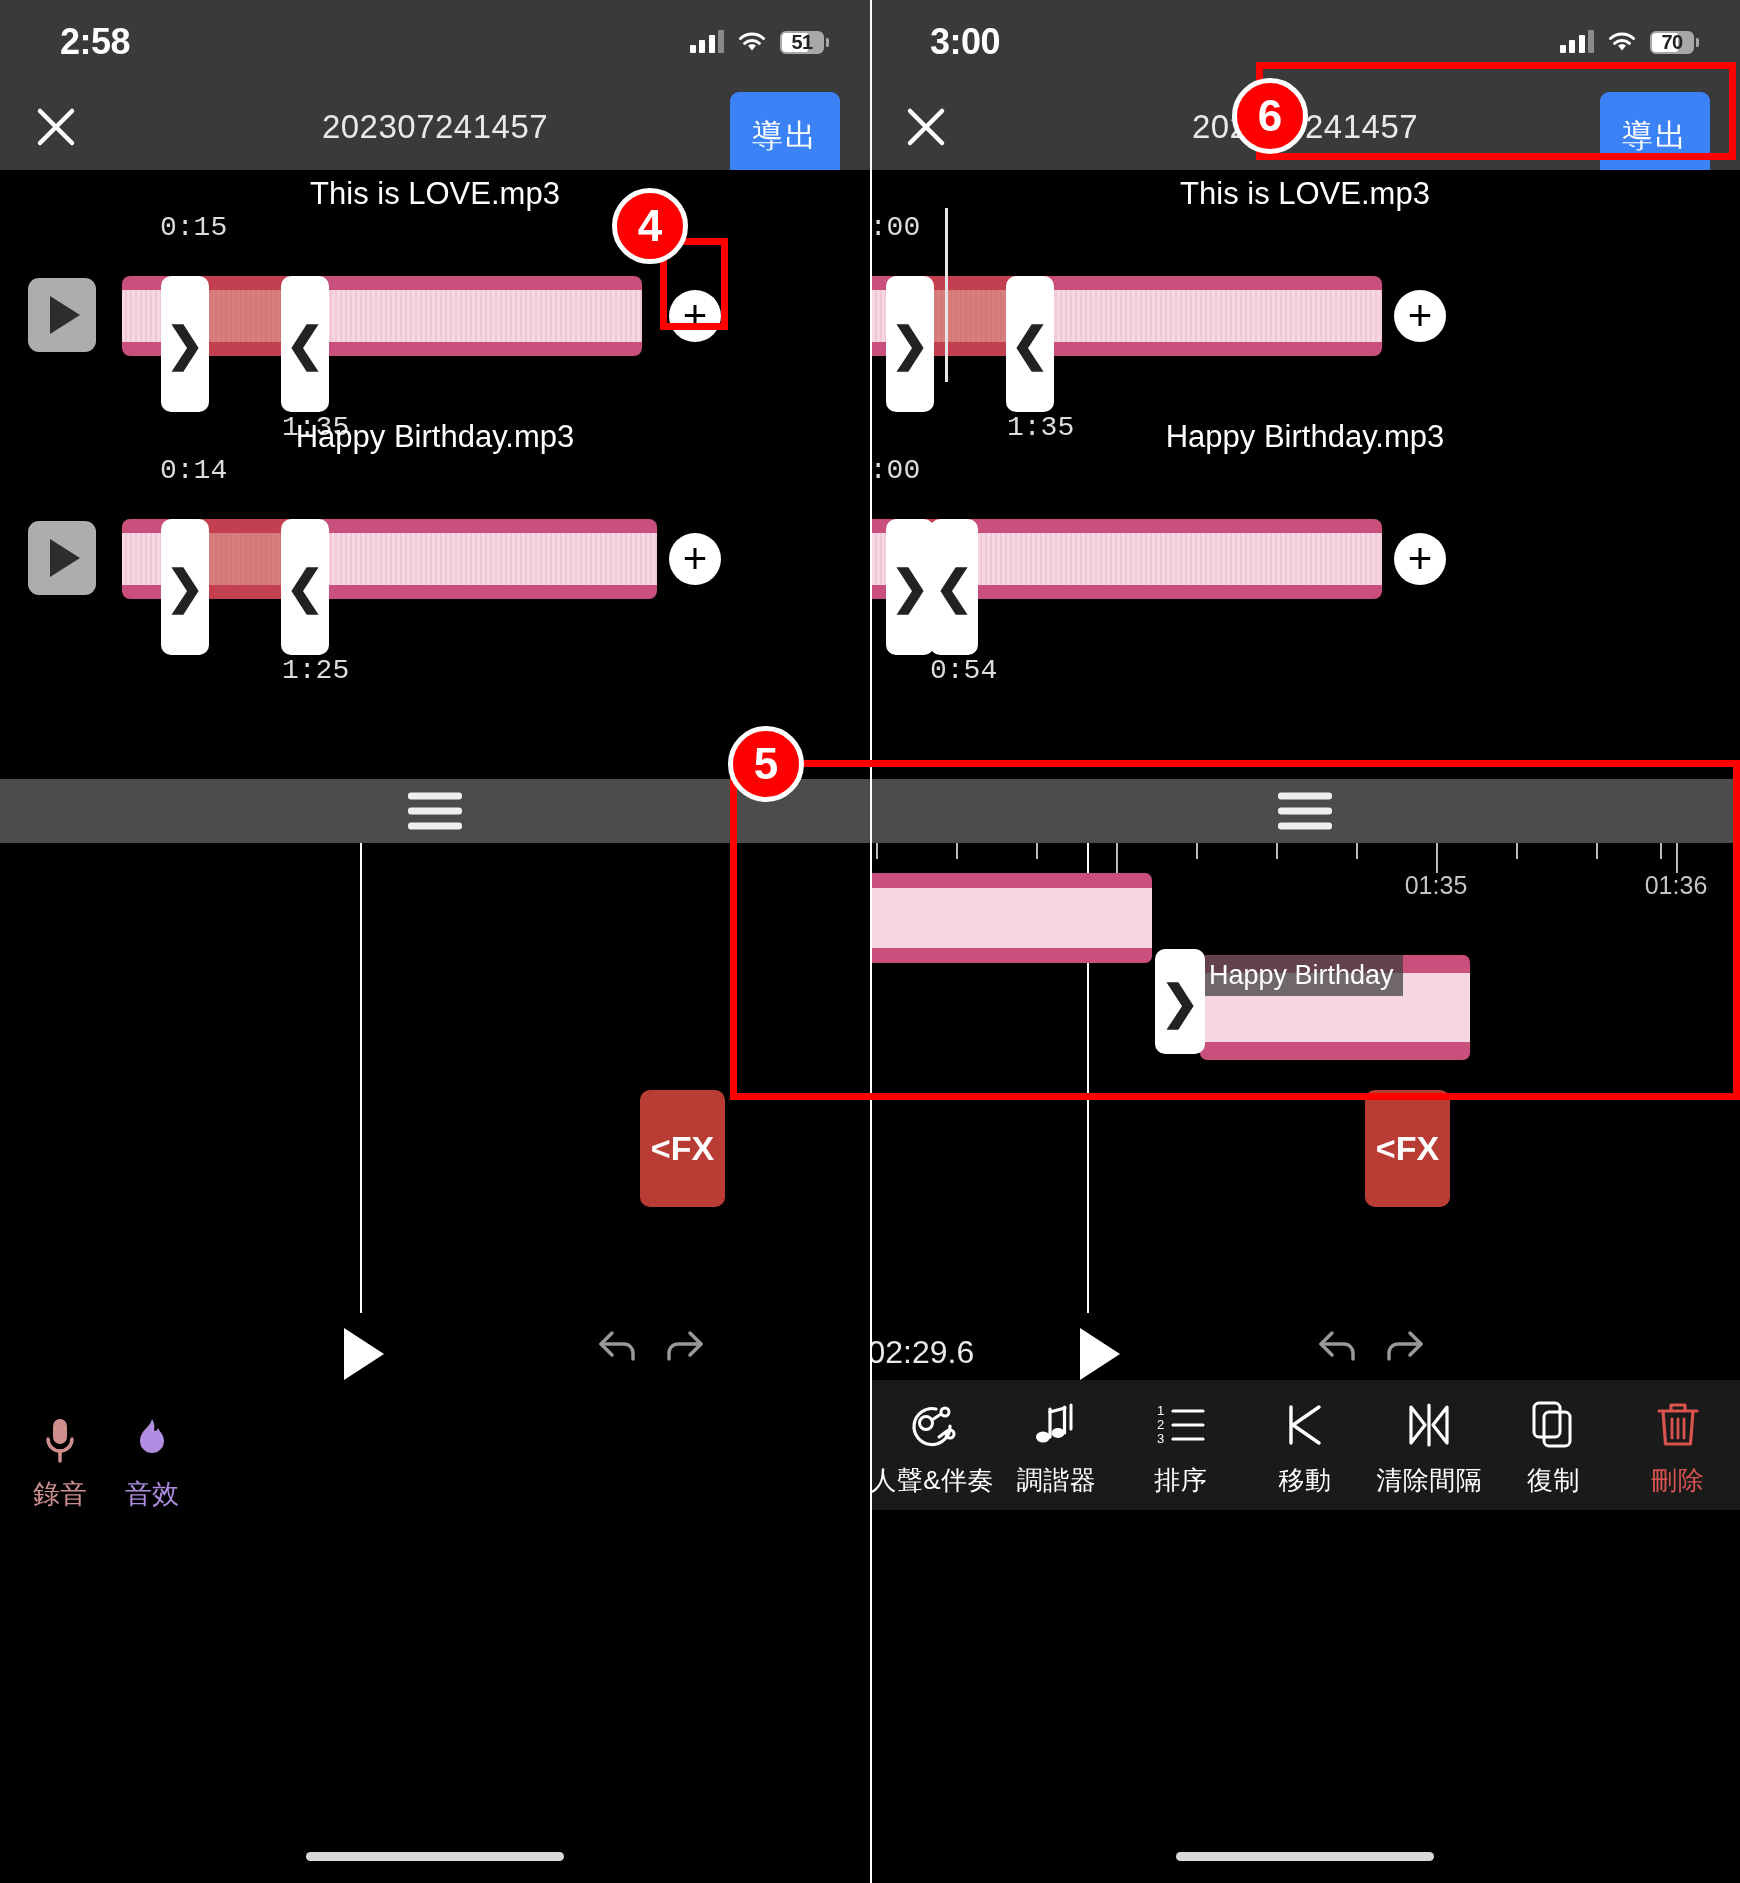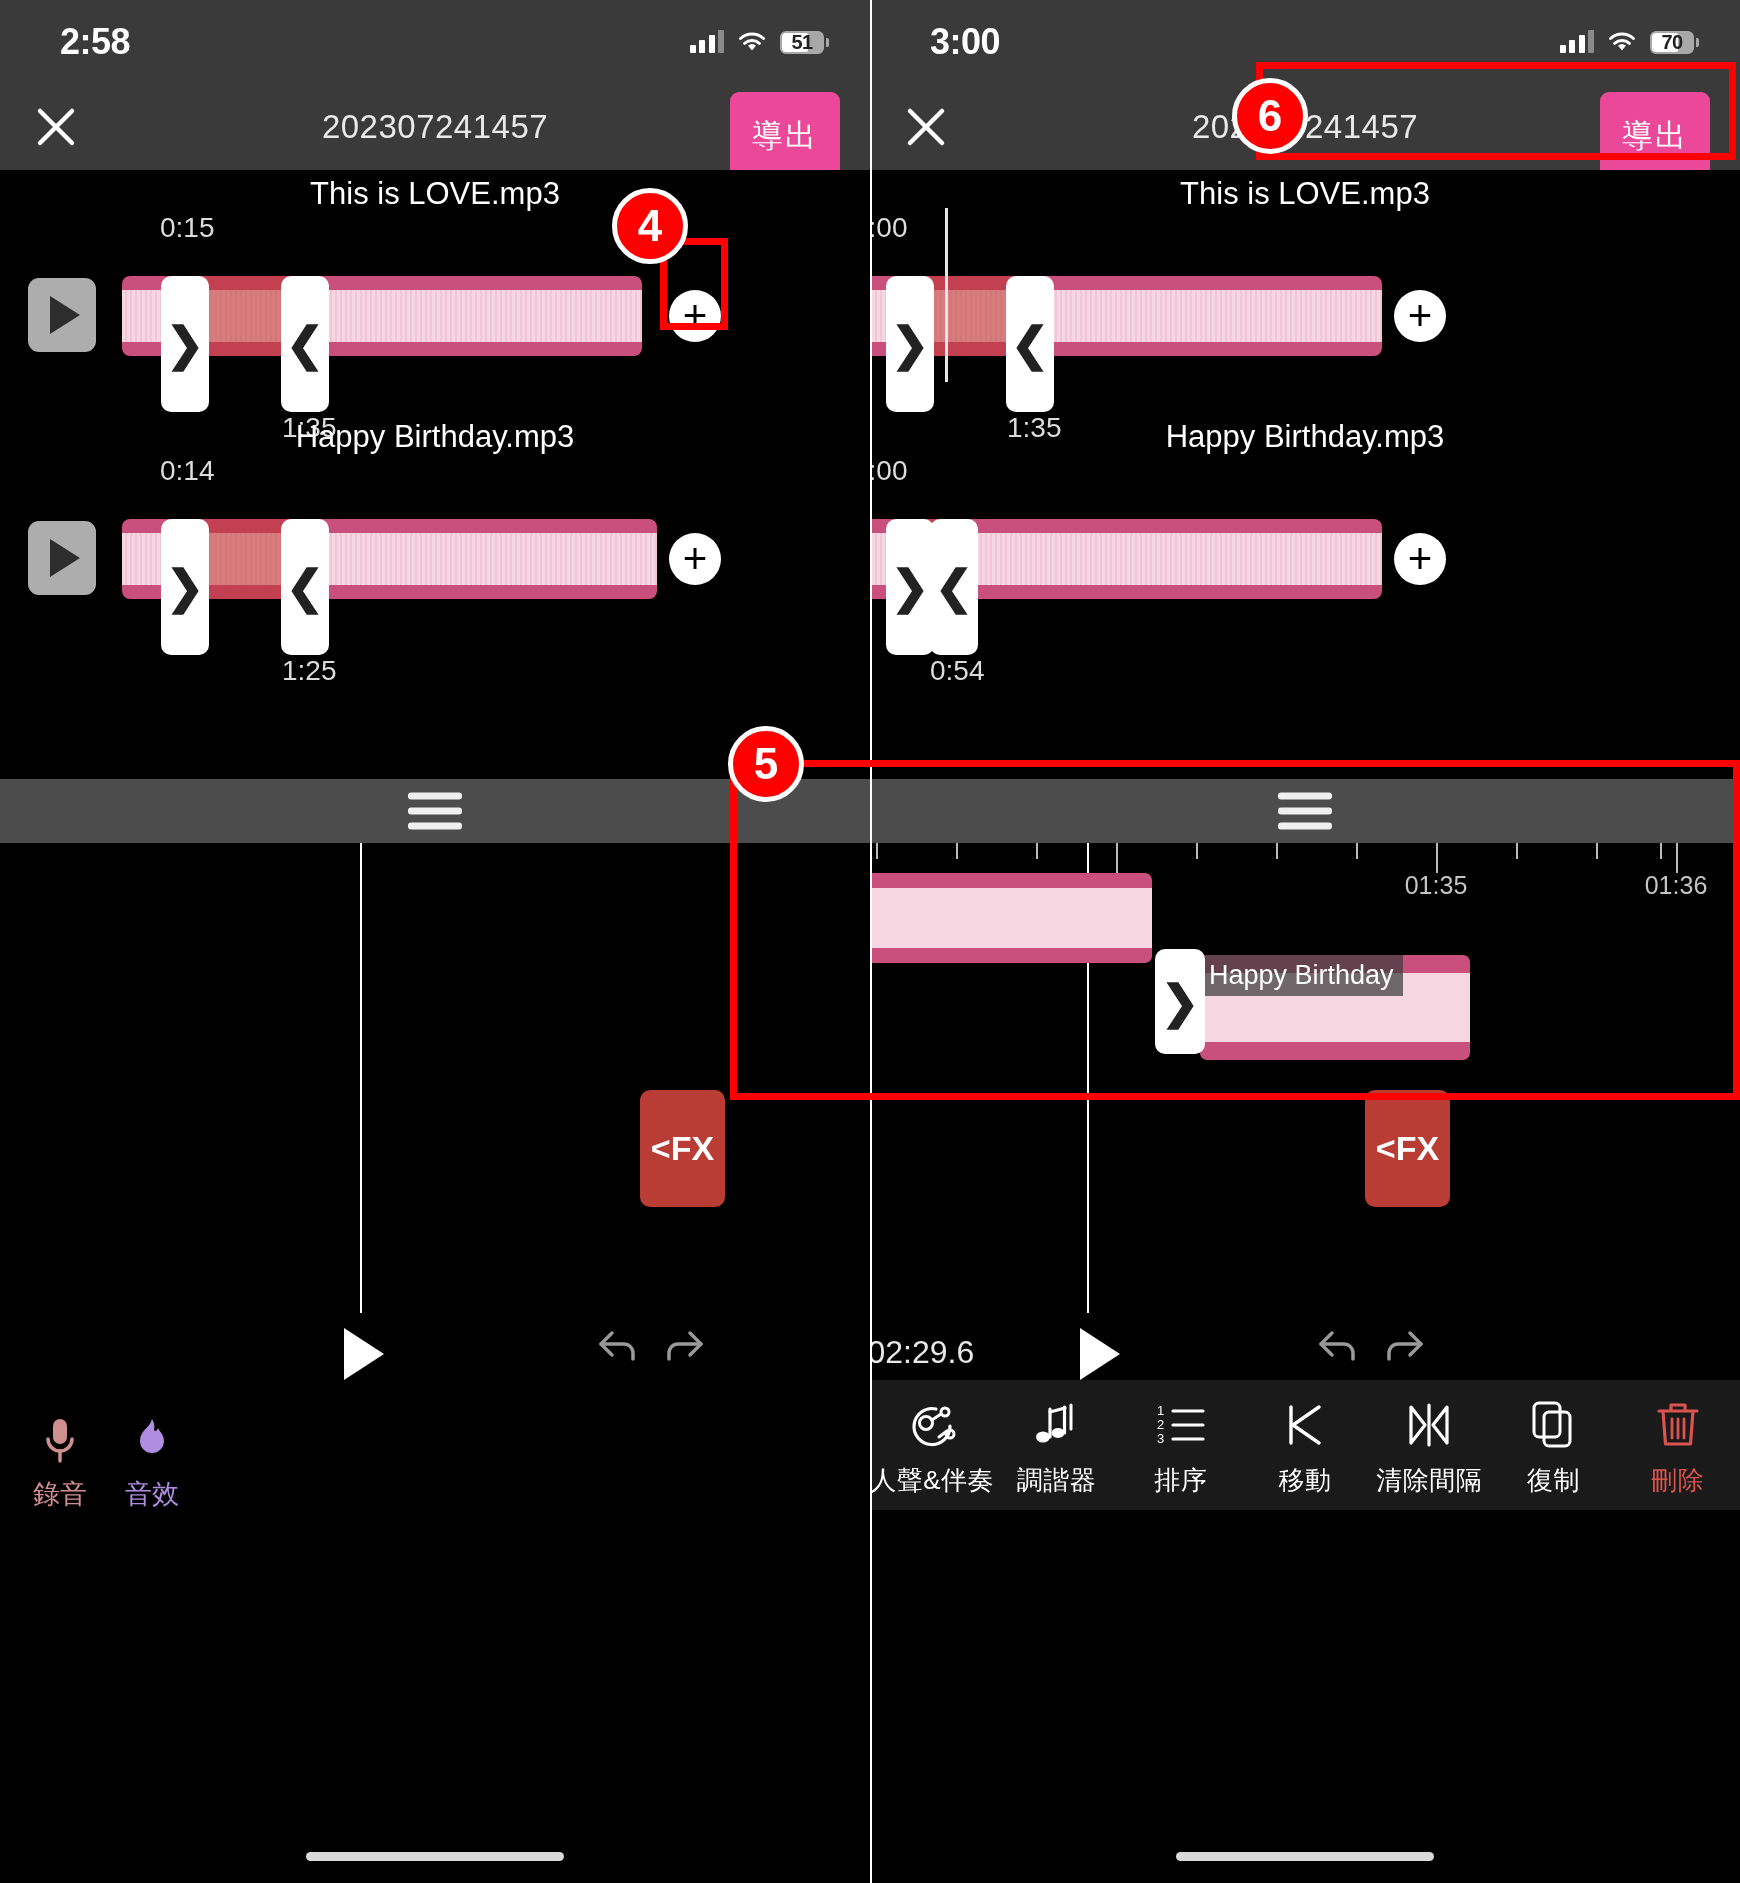--- a/index.html
+++ b/index.html
@@ -57,21 +57,21 @@
   .nav-close {
     position:absolute; left:30px; width:52px; height:52px;
     display:flex; align-items:center; justify-content:center;
   }
   .nav-title {
     position:absolute; left:0; right:0; text-align:center;
     color:#e9e9e9; font-size:33px; letter-spacing:0.5px;
   }
   .nav-export {
     position:absolute; right:30px;
-    background:#ec4899; color:#fff;
+    background:#3b82f6; color:#fff;
     font-size:31px; padding:23px 22px; border-radius:9px;
     letter-spacing:2px;
     margin-top:17px;
   }
 
   
   .tracks { position:absolute; top:170px; left:0; width:870px; height:486px; background:#000; }
   .track { position:absolute; left:0; width:870px; height:243px;padding-left:48px; }
   .track.t1 { top:0; }
   .track.t2 { top:243px; }
@@ -108,21 +108,21 @@
   .sel-overlay {
     position:absolute; top:-22px; bottom:-22px;
     background:rgba(190,52,45,0.55);
   }
   .handle {
     position:absolute; top:-28px; width:48px; height:136px;
     background:#fff; border-radius:10px;
     display:flex; align-items:center; justify-content:center;
     color:#222; font-size:46px; font-weight:700; z-index:5;
   }
-  .time-lbl { position:absolute; color:#dcdcdc; font-size:28px; }
+  .time-lbl { position:absolute; color:#dcdcdc; font-size:28px;font-family:Liberation Mono, monospace; }
   .plus-btn {
     position:absolute; width:52px; height:52px; border-radius:50%;
     background:#fff; color:#000;
     display:flex; align-items:center; justify-content:center;
     font-size:42px; font-weight:300; line-height:0.9;
   }
   .tick-line { position:absolute; width:3px; background:#e6e6e6; }
 
   
   .grabber {

